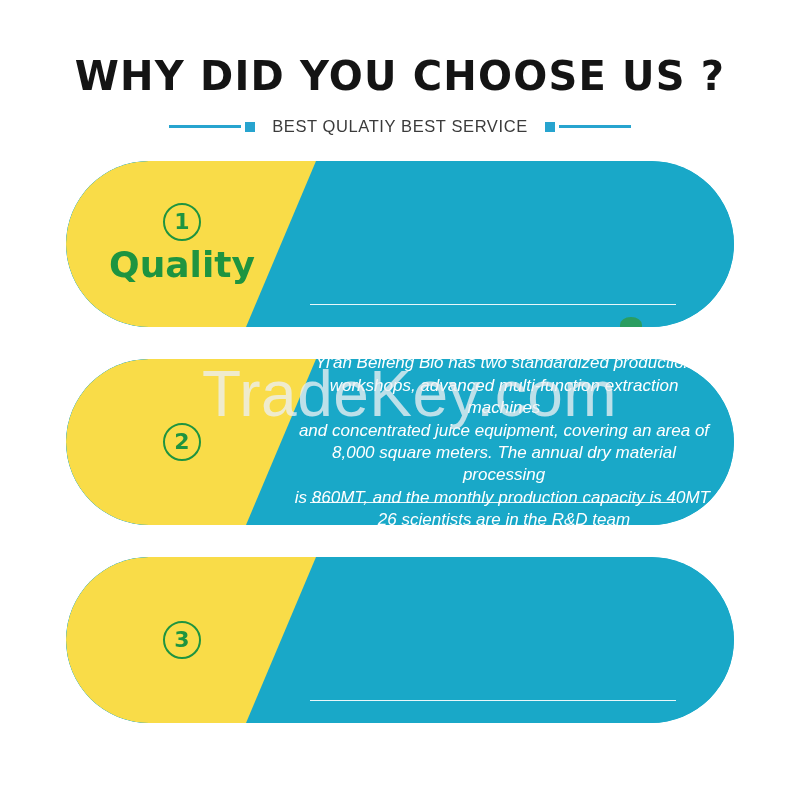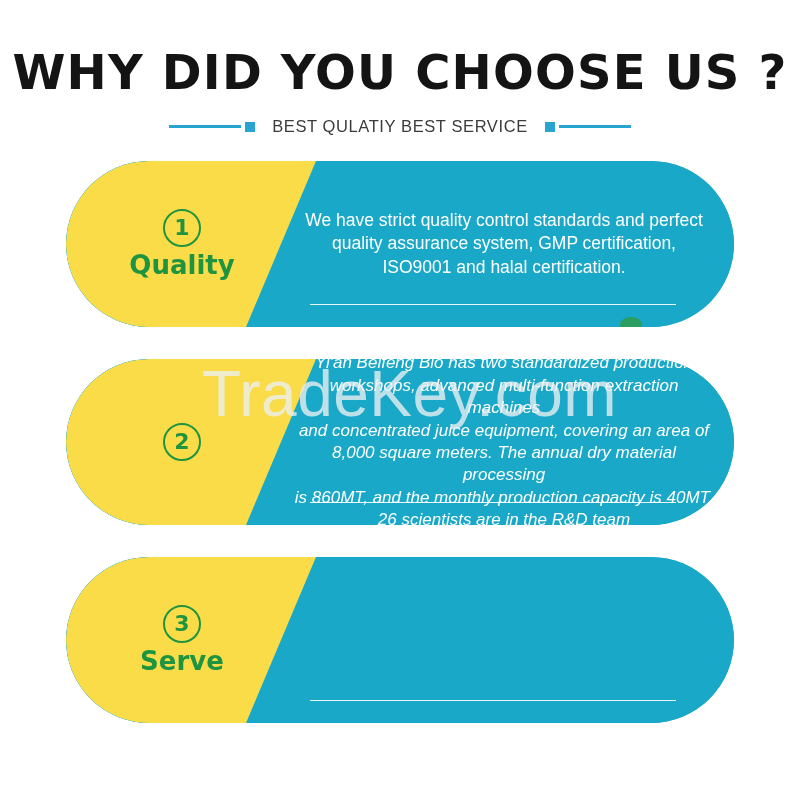--- a/index.html
+++ b/index.html
@@ -15,26 +15,26 @@
     position: relative;
   }
 
   
   .header {
     padding-top: 44px;
     text-align: center;
   }
   .page-title {
     font-family: "DejaVu Sans", sans-serif;
-    font-size: 48px;
+    font-size: 40px;
     font-weight: bold;
     letter-spacing: 1.2px;
     color: #141414;
     line-height: 1;
-    margin: 4px;
+    margin: 12px;
     white-space: nowrap;
   }
   .subtitle-row {
     margin-top: 21px;
     display: flex;
     align-items: center;
     justify-content: center;
     gap: 4px;
   }
   .rule-line {
@@ -112,21 +112,21 @@
   }
   .num-text {
     font-family: "DejaVu Sans", sans-serif;
     font-size: 22px;
     font-weight: bold;
     color: #1E9440;
     line-height: 1;
   }
   .card-label {
     font-family: "DejaVu Sans", sans-serif;
-    font-size: 26px;
+    font-size: 36px;
     font-weight: bold;
     color: #1E9440;
     line-height: 1.1;
     white-space: nowrap;
   }
   .card-right {
     position: absolute;
     left: 236px;
     top: 0;
     right: 28px;
@@ -198,25 +198,20 @@
 
   <div class="card card-1">
     <div class="card-blue"></div>
     <div class="card-yellow"></div>
     <div class="card-left">
       <div class="num-circle">
         <span class="num-text">1</span>
       </div>
       <div class="card-label">Quality</div>
     </div>
-    <div class="card-right">
-      <div class="card-body">We have strict quality control standards and perfect
-quality assurance system, GMP certification,
-ISO9001 and halal certification.</div>
-    </div>
     <div class="card-rule"></div>
     <div class="card-deco"></div>
   </div>
 
   <div class="card card-2">
     <div class="card-blue"></div>
     <div class="card-yellow"></div>
     <div class="card-left">
       <div class="num-circle">
         <span class="num-text">2</span>
@@ -233,20 +228,19 @@
     <div class="card-rule"></div>
   </div>
 
   <div class="card card-3">
     <div class="card-blue"></div>
     <div class="card-yellow"></div>
     <div class="card-left">
       <div class="num-circle">
         <span class="num-text">3</span>
       </div>
-      <div class="card-label">Serve</div>
     </div>
     <div class="card-rule"></div>
   </div>
 
 </div>
 
 <div class="watermark">TradeKey.com</div>
 
 </body></html>

